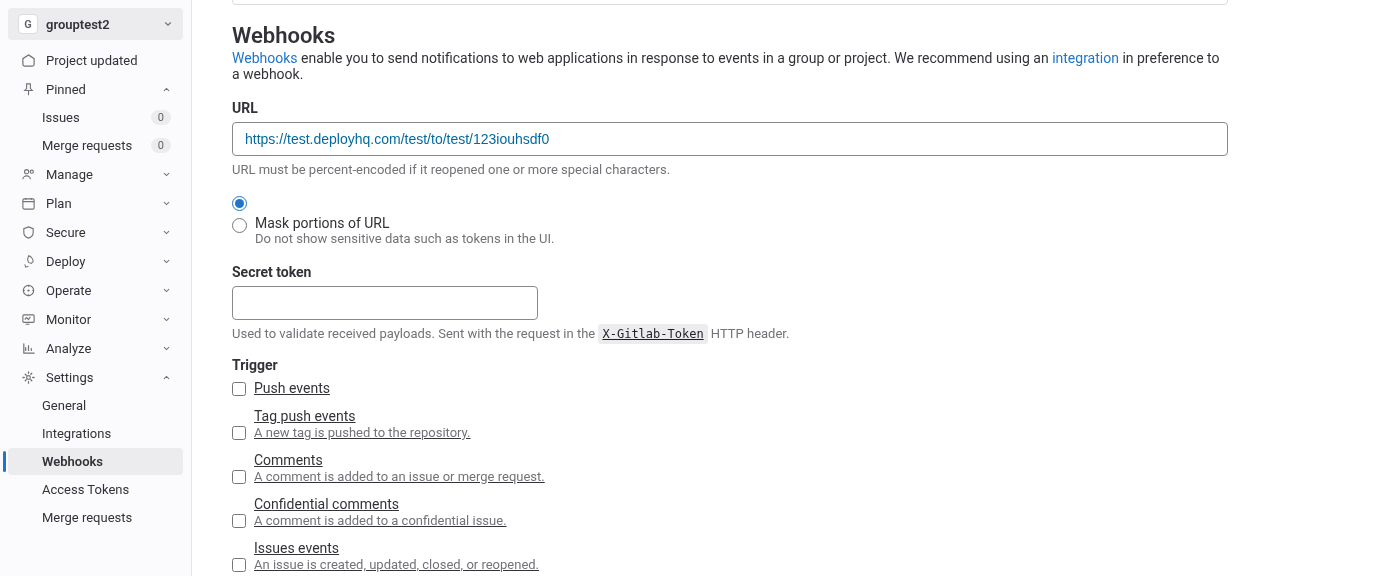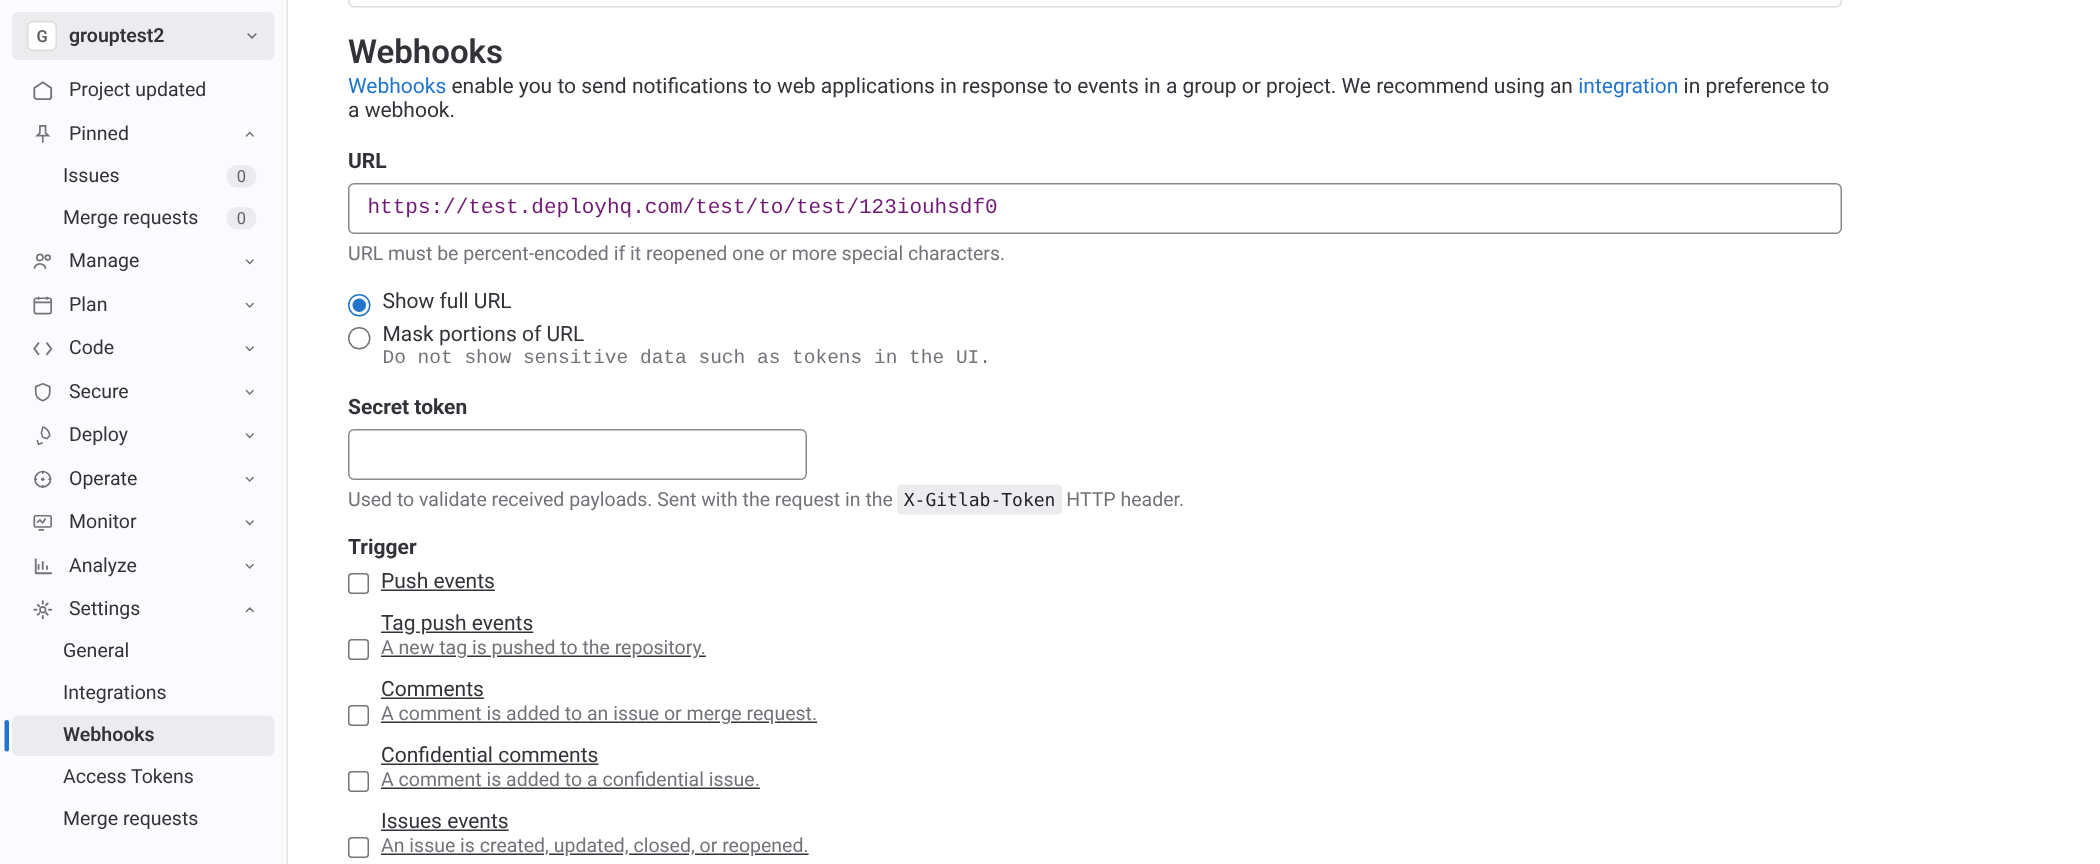--- a/index.html
+++ b/index.html
@@ -28,30 +28,30 @@
     
     
     .main { flex: 1; padding: 0 24px 0 40px; overflow-y: auto; }
     .intro-box { border: 1px solid #dcdcde; border-radius: 0 0 4px 4px; margin-bottom: 18px; height: 6px; margin-top: -1px; }
     
     h2 { font-size: 22px; font-weight: 600; margin-bottom: 2px; color: #333238; }
     .desc { font-size: 14px; color: #333238; margin-bottom: 18px; }
     .desc a { color: #1f75cb; text-decoration: none; }
     
     label.field-label { font-weight: 700; font-size: 14px; display: block; margin-bottom: 6px; color: #333238; }
-    .text-input { width: 100%; max-width: 996px; padding: 8px 12px; border: 1px solid #89888d; border-radius: 4px; font-size: 14px; color: #701a75; font-family: Liberation Mono, monospace; }
+    .text-input { width: 100%; max-width: 996px; padding: 8px 12px; border: 1px solid #89888d; border-radius: 4px; font-size: 14px; color: #0369a1; font-family: Liberation Sans, sans-serif; }
     .help { font-size: 13px; color: #737278; margin-top: 6px; }
-    .help code { background: #ececef; font-family: "GitLab Mono", monospace; padding: 3px 4px; border-radius: 3px; font-size: 12px; color: #1f1e24; }
+    .help code { background: #ececef; font-family: "GitLab Mono", monospace; padding: 3px 4px; border-radius: 3px; font-size: 12px; color: #1f1e24; text-decoration: underline; }
     
     .radio-group { margin: 14px 0 16px; }
     .radio-row { display: flex; align-items: flex-start; padding: 2px 0; }
     .radio-row input[type=radio] { margin: 3px 8px 0 0; accent-color: #1f75cb; width: 15px; height: 15px; }
     .radio-row .rbody { flex: 1; }
     .radio-row .rlabel { font-size: 14px; color: #333238; }
-    .radio-row .rhelp { font-size: 13px; color: #737278; font-family: Liberation Mono, monospace; }
+    .radio-row .rhelp { font-size: 13px; color: #737278; }
     
     .secret-input { width: 306px; padding: 8px 12px; border: 1px solid #89888d; border-radius: 4px; font-size: 14px; }
     
     .section { margin-top: 16px; }
     .trigger-item { display: flex; align-items: flex-end; margin-bottom: 12px; text-decoration: underline; }
     .trigger-item input[type=checkbox] { margin: 3px 8px 0 0; width: 14px; height: 14px; border: 1px solid #89888d; }
     .trigger-item .tbody { flex: 1; }
     .trigger-item .tlabel { font-size: 14px; color: #333238; }
     .trigger-item .thelp { font-size: 13px; color: #737278; margin-top: 1px; }
     
@@ -129,33 +129,20 @@
           </svg>
       </span>
       <span class="nav-label">Plan</span>
       <span class="nav-chevron">
           <svg width="9" height="9" viewBox="0 0 16 16">
             <path d="M4 6l4 4 4-4" stroke="#737278" stroke-width="1.8" fill="none" stroke-linecap="round"></path>
           </svg>
         </span>
     </div>
 
-    <div class="nav-item">
-      <span class="nav-icon">
-        <svg width="15" height="15" viewBox="0 0 16 16">
-            <path d="M5 4L2 8l3 4m6-8l3 4-3 4" stroke="#737278" stroke-width="1.3" fill="none" stroke-linecap="round"></path>
-          </svg>
-      </span>
-      <span class="nav-label">Code</span>
-      <span class="nav-chevron">
-          <svg width="9" height="9" viewBox="0 0 16 16">
-            <path d="M4 6l4 4 4-4" stroke="#737278" stroke-width="1.8" fill="none" stroke-linecap="round"></path>
-          </svg>
-        </span>
-    </div>
 
     <div class="nav-item">
       <span class="nav-icon">
         <svg width="15" height="15" viewBox="0 0 16 16">
             <path d="M8 2l5 2v4c0 3-2 5-5 6-3-1-5-3-5-6V4l5-2z" stroke="#737278" stroke-width="1.2" fill="none"></path>
           </svg>
       </span>
       <span class="nav-label">Secure</span>
       <span class="nav-chevron">
           <svg width="9" height="9" viewBox="0 0 16 16">
@@ -265,23 +252,20 @@
         <a href="#">Webhooks</a><span> enable you to send notifications to web applications in response to events in a group or project. We recommend using an </span><a href="#">integration</a><span> in preference to a webhook.</span>
       </p>
 
       <label class="field-label">URL</label>
       <input type="text" class="text-input" value="https://test.deployhq.com/test/to/test/123iouhsdf0" style="">
       <p class="help">URL must be percent-encoded if it reopened one or more special characters.</p>
 
       <div class="radio-group">
         <div class="radio-row">
           <input type="radio" name="urldisp" checked="" style="">
-          <div class="rbody">
-              <div class="rlabel">Show full URL</div>
-            </div>
         </div>
         <div class="radio-row">
           <input type="radio" name="urldisp" style="">
           <div class="rbody">
             <div class="rlabel">Mask portions of URL</div>
             <div class="rhelp">Do not show sensitive data such as tokens in the UI.</div>
           </div>
         </div>
       </div>
 

